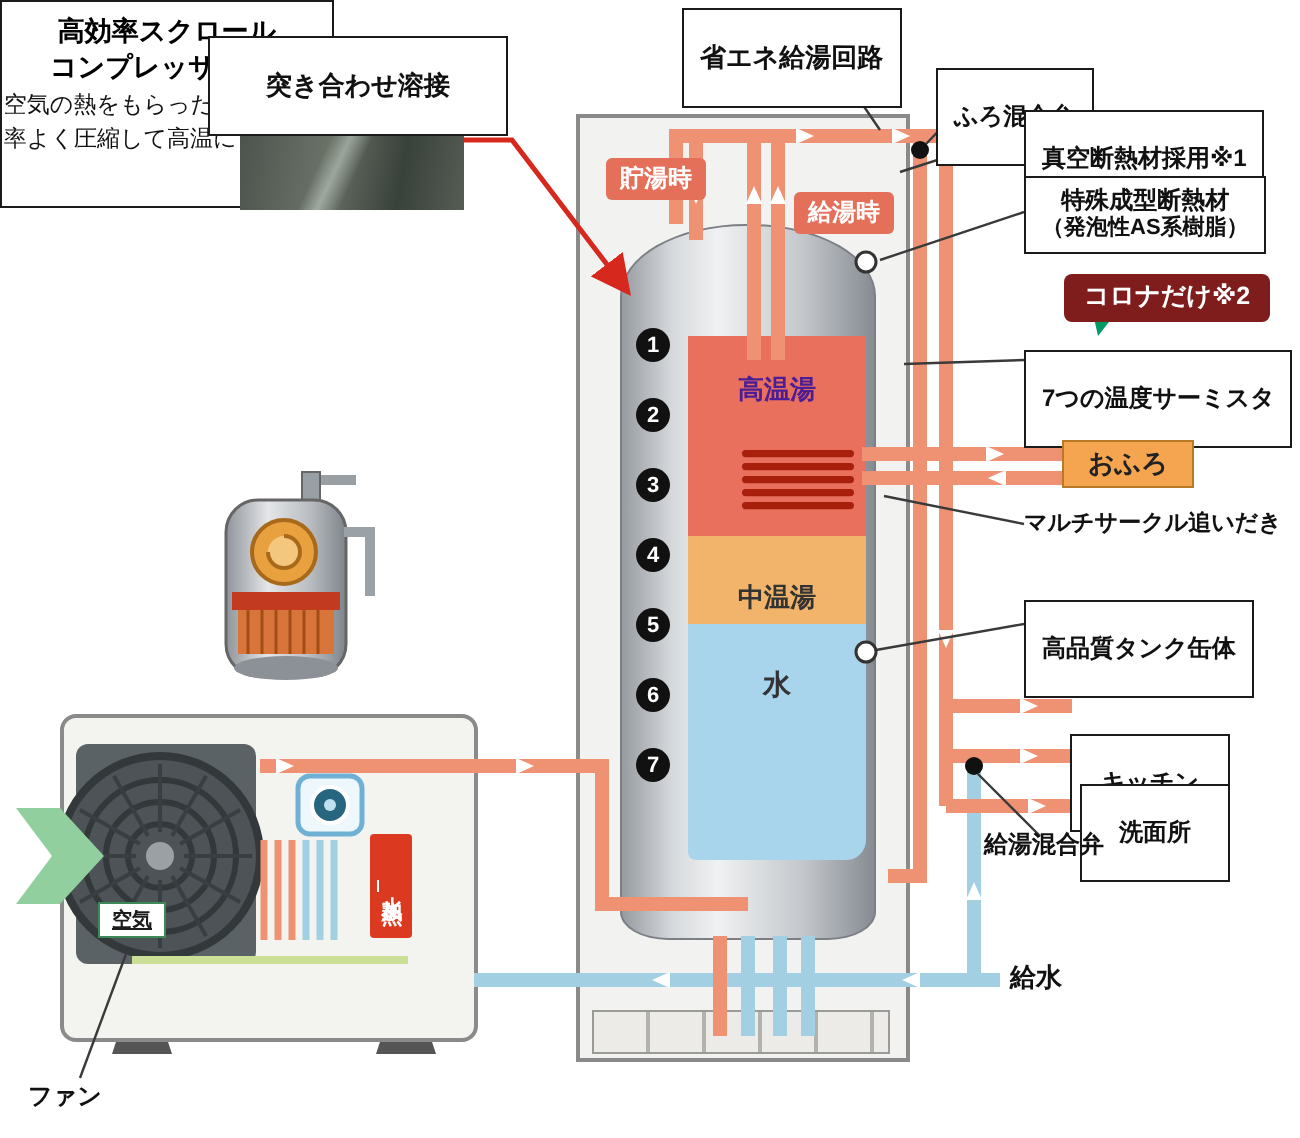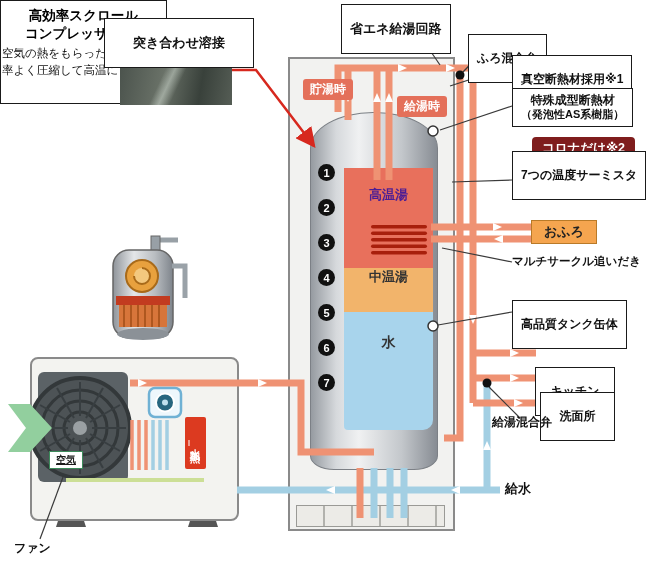--- a/index.html
+++ b/index.html
@@ -53,21 +53,21 @@
 
 <div id="stage">
 
   <div class="abs" id="cabinet"></div>
   <div class="abs" id="cabinet-base"></div>
   <div class="abs" id="tank"></div>
 
   <div class="zone" style="top:168px;height:100px;background:#e8705c;align-items:flex-start;">
     <span style="color:#4c1d95;margin-top:18px;">高温湯</span>
   </div>
-  <div class="zone" style="top:268px;height:62px;background:#f2b46b;">
+  <div class="zone" style="top:268px;height:62px;background:#f2b46b;align-items:center;">
     <span style="color:#333;">中温湯</span>
   </div>
   <div class="zone" style="top:312px;height:118px;background:#a8d4ec;align-items:flex-start;border-radius:0 0 10px 4px;">
     <span style="color:#333;margin-top:22px;font-size:14px;">水</span>
   </div>
 
   <div class="abs" id="unit"></div>
   <div class="foot" style="left:56px;top:516px;width:30px;height:11px;"></div>
   <div class="foot" style="left:188px;top:516px;width:30px;height:11px;"></div>
   <div class="abs" id="weld-photo"></div>
@@ -220,21 +220,21 @@
   <div class="lbl" style="left:341px;top:4px;font-size:13px;">省エネ給湯回路</div>
   <div class="lbl" style="left:468px;top:34px;">ふろ混合弁</div>
   <div class="lbl" style="left:104px;top:18px;width:132px;font-size:13px;">突き合わせ溶接</div>
 
   <div class="lbl" style="left:512px;top:55px;">真空断熱材採用※1</div>
   <div class="lbl" style="left:512px;top:88px;flex-direction:column;padding:4px 8px;">
     <span>特殊成型断熱材</span>
     <span style="font-size:11px;">（発泡性AS系樹脂）</span>
   </div>
   <div class="lbl" id="corona-badge">コロナだけ※2</div>
-  <div class="lbl" style="left:512px;top:151px;">7つの温度サーミスタ</div>
+  <div class="lbl" style="left:512px;top:175px;">7つの温度サーミスタ</div>
   <div class="lbl" id="bath-box">おふろ</div>
   <div class="txt" style="left:512px;top:254px;font-size:11.5px;">マルチサークル追いだき</div>
   <div class="lbl" style="left:512px;top:300px;">高品質タンク缶体</div>
   <div class="lbl" style="left:535px;top:367px;width:62px;">キッチン</div>
   <div class="lbl" style="left:540px;top:392px;width:57px;">洗面所</div>
   <div class="txt" style="left:492px;top:414px;">給湯混合弁</div>
   <div class="txt" style="left:505px;top:480px;font-size:13px;">給水</div>
 
   <div id="comp-info">
     <div id="comp-title">

